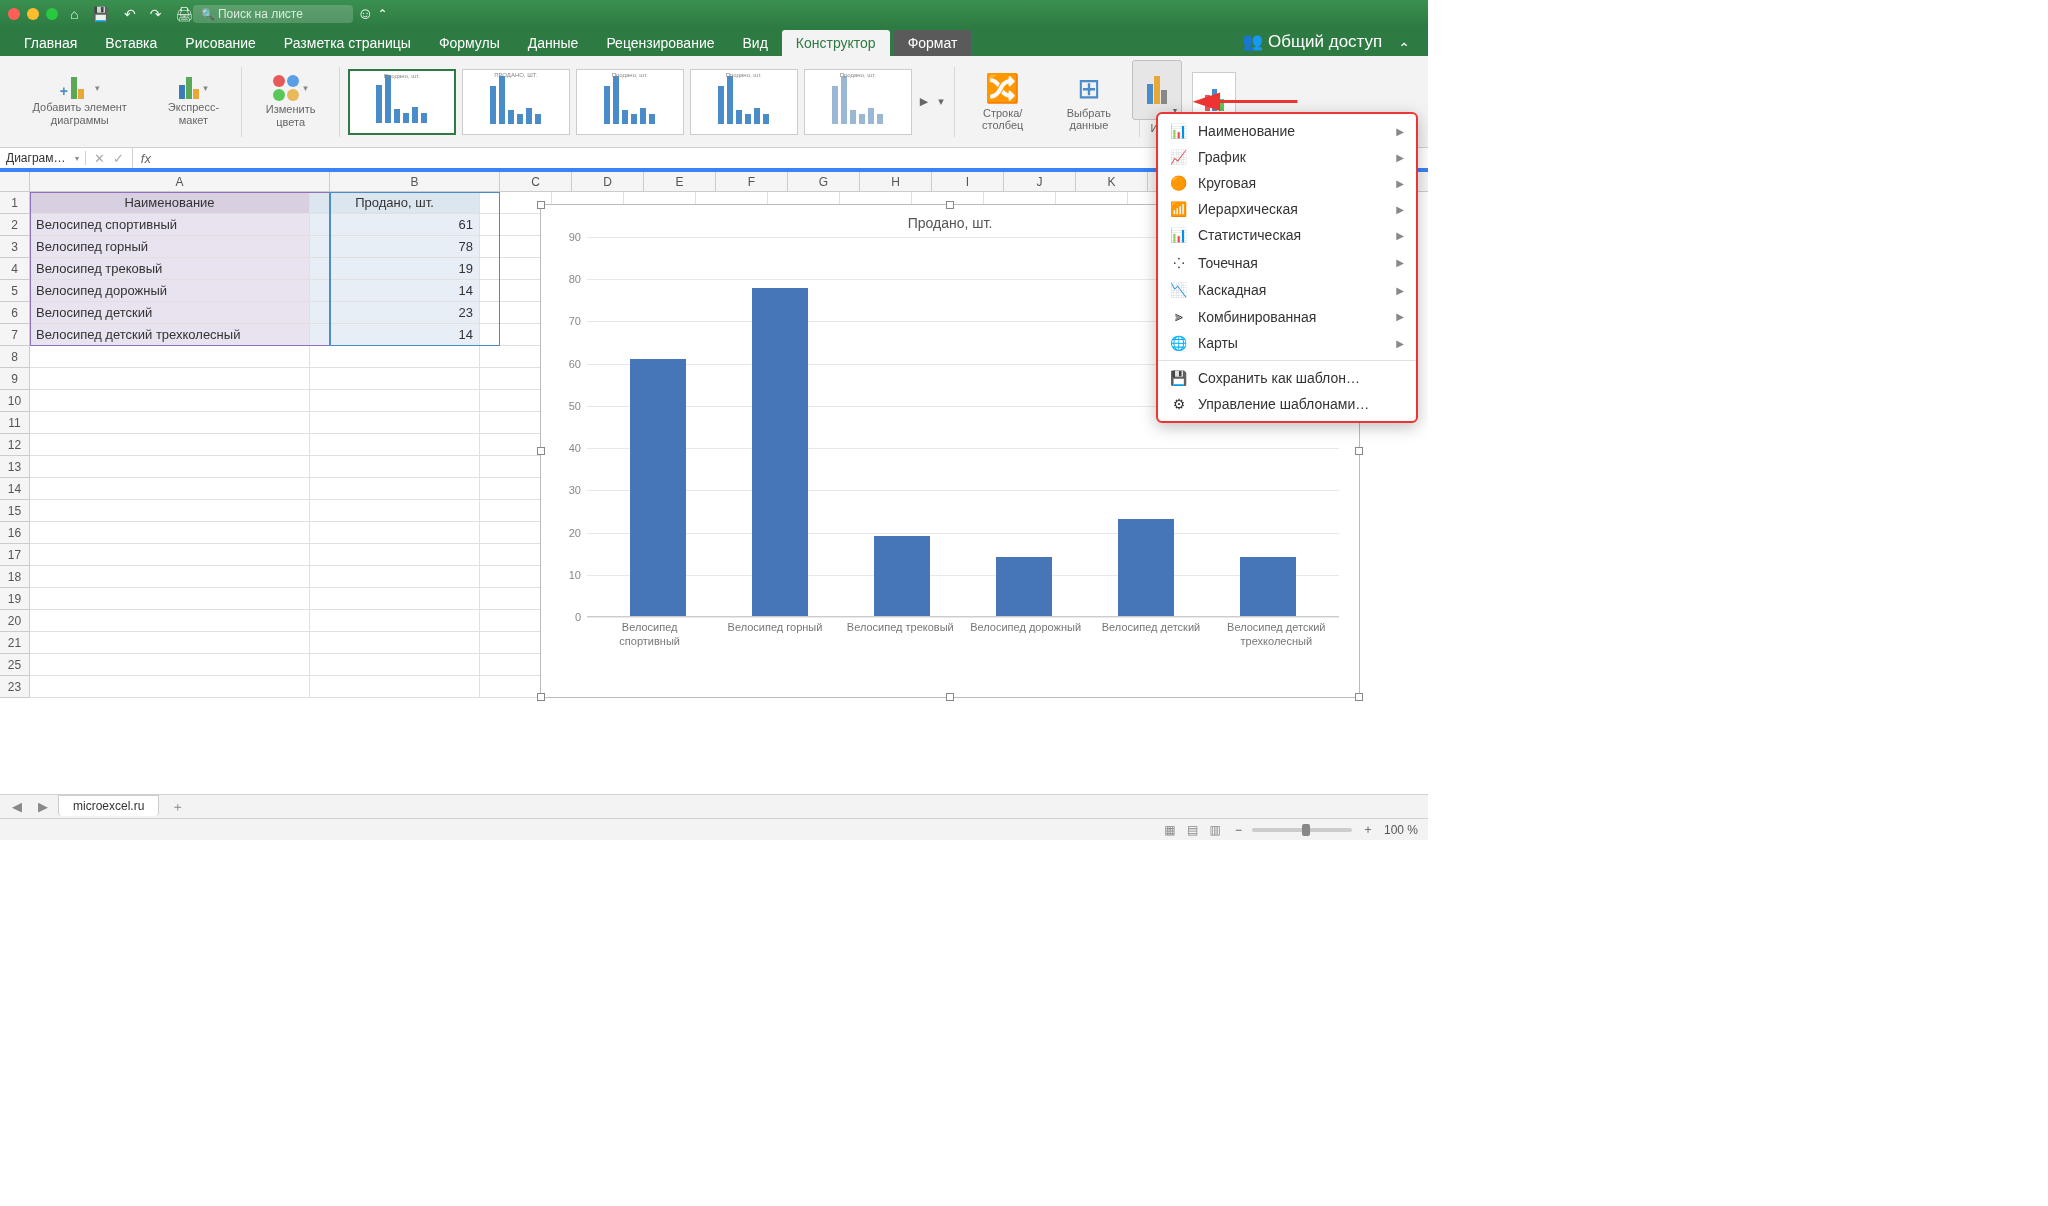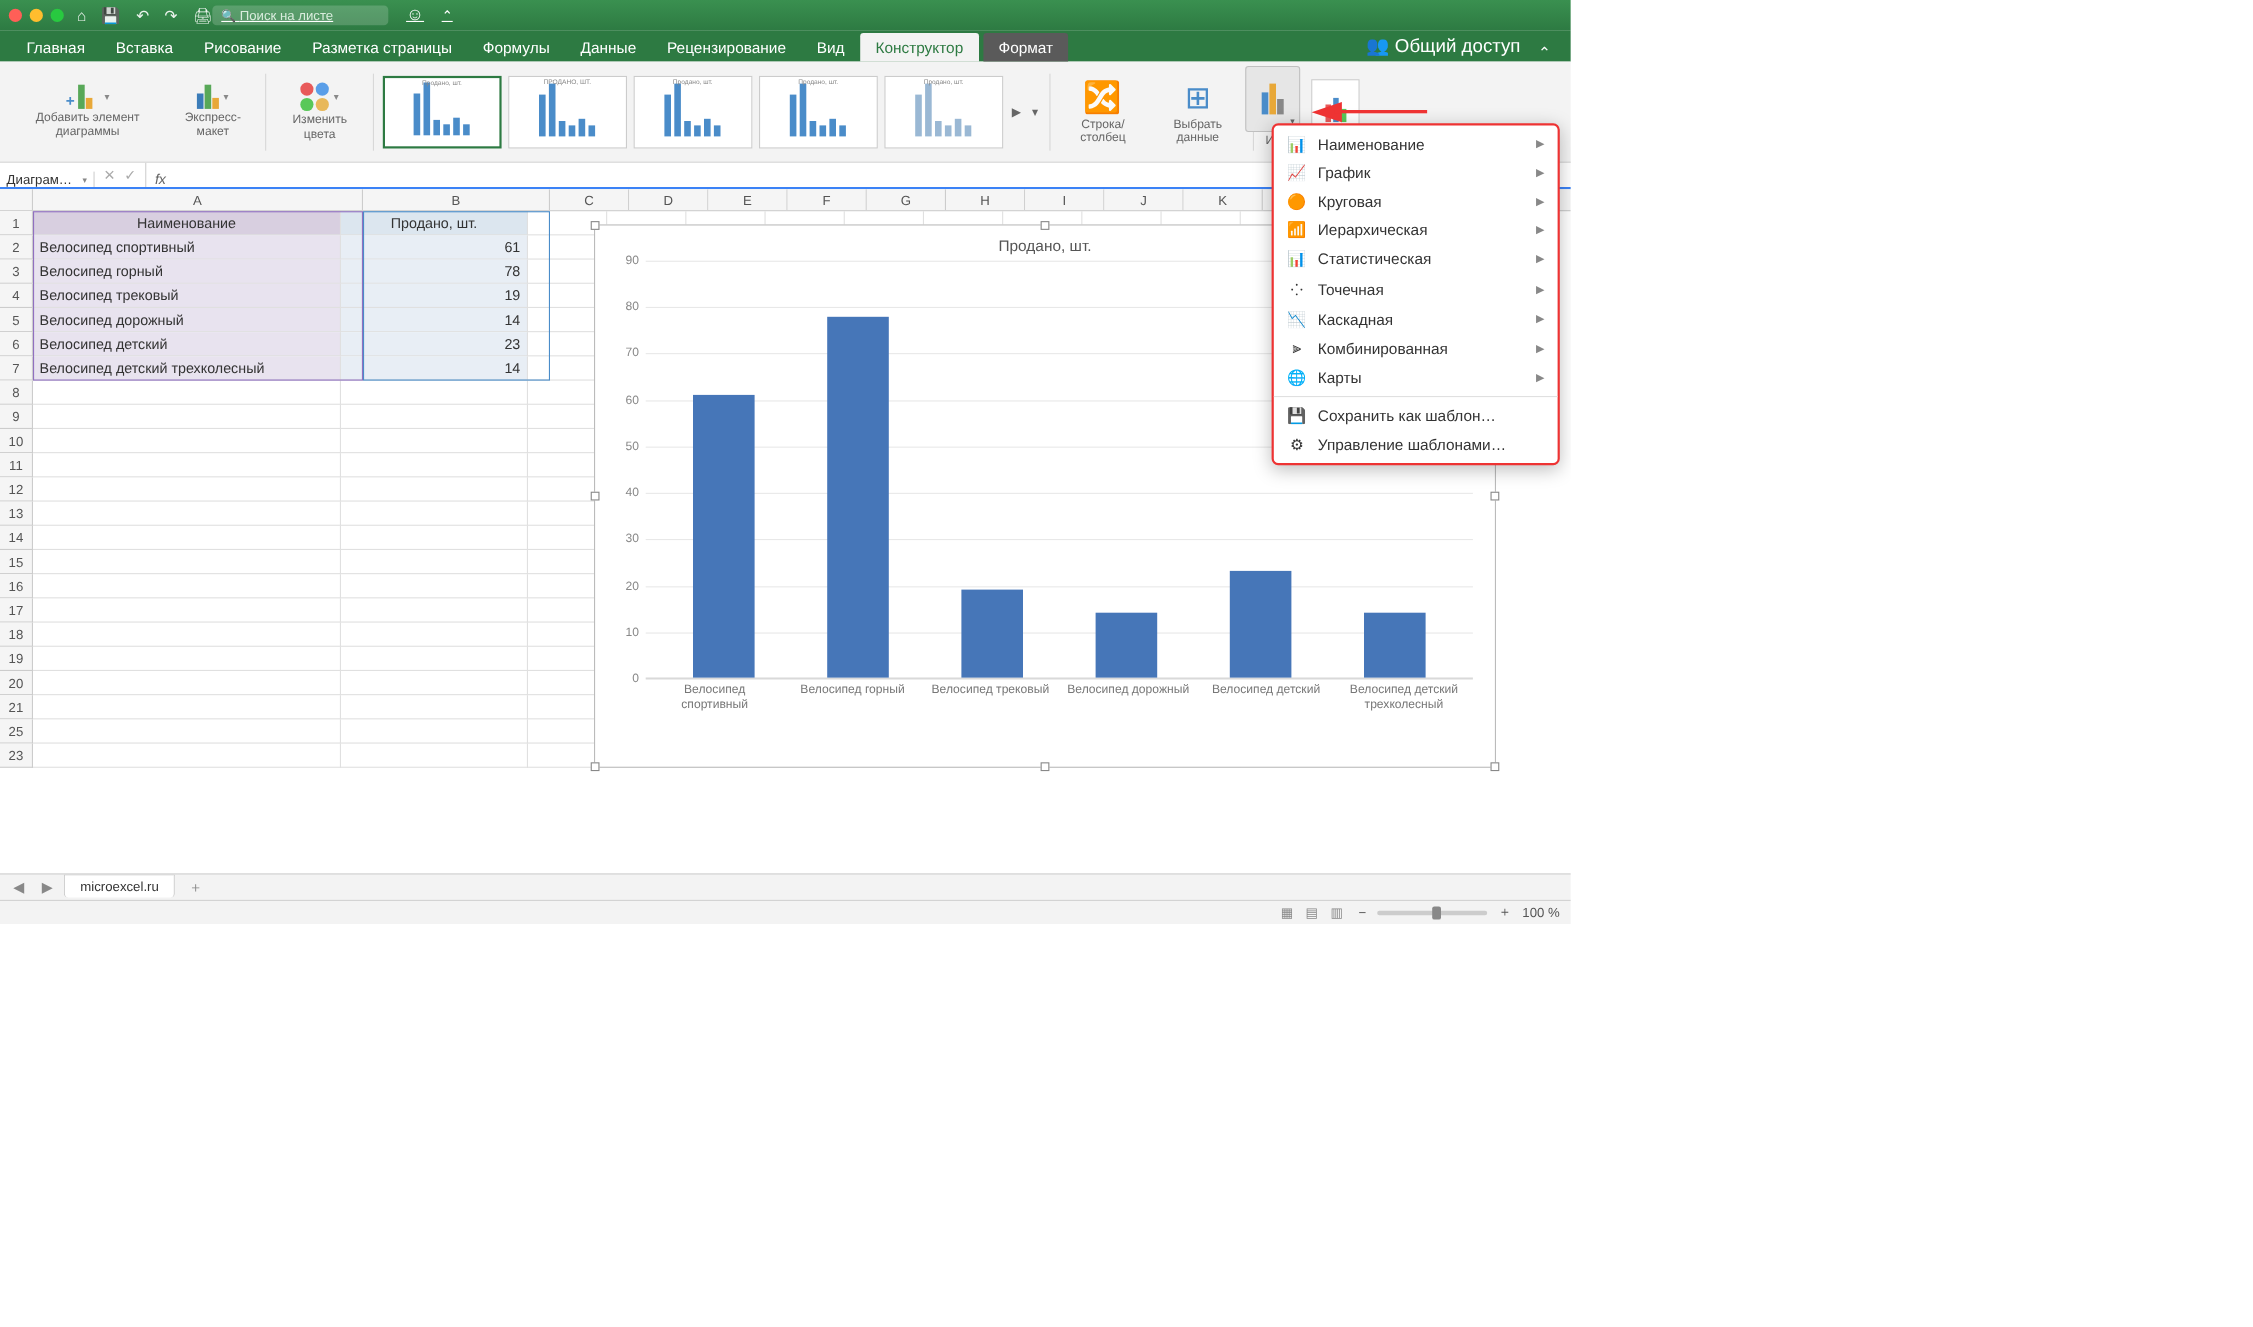--- a/index.html
+++ b/index.html
@@ -7,21 +7,21 @@
 
 
 .titlebar { height: 28px; background: linear-gradient(#3a9050,#2d7a42); display: flex; align-items: center; padding: 0 8px; color: #fff; }
 .traffic { display: flex; gap: 7px; margin-right: 12px; }
 .tl { width: 12px; height: 12px; border-radius: 50%; }
 .tl.r { background: #ff5f57; } .tl.y { background: #ffbd2e; } .tl.g { background: #28c940; }
 .qa-icons { display: flex; gap: 14px; align-items: center; }
 .qa-icons span { opacity: .9; font-size: 14px; cursor: pointer; }
 .tb-title { flex: 1; text-align: center; font-size: 13px; display: flex; align-items: center; justify-content: center; gap: 6px; }
 .tb-title::before { content: "▦"; color: #c9e8d0; }
-.tb-right { display: flex; align-items: center; gap: 16px; text-decoration: underline; }
+.tb-right { display: flex; align-items: center; gap: 4px; }
 .tb-search { background: rgba(255,255,255,.18); border-radius: 4px; padding: 2px 8px; font-size: 12px; color: #d8ecdc; width: 160px; }
 .tb-search::before { content: "🔍 "; font-size: 11px; }
 .smiley { font-size: 16px; }
 
 
 .ribbon-tabs { height: 28px; background: #2d7a42; display: flex; align-items: flex-end; padding: 0 10px; color: #fff; font-size: 14px; }
 .rtab { padding: 5px 14px; cursor: pointer; border-radius: 3px 3px 0 0; }
 .rtab.active { background: #f3f3f3; color: #2d7a42; font-weight: 500; }
 .rtab.format { background: #5a5a5a; border-radius: 3px 3px 0 0; margin-left: 4px; }
 .rtab-spacer { flex: 1; }
@@ -51,21 +51,21 @@
 .style-thumb { width: 108px; height: 66px; background: #fff; border: 1px solid #ccc; display: flex; align-items: flex-end; justify-content: center; gap: 3px; padding: 6px 6px 10px 6px; position: relative; cursor: pointer; }
 .style-thumb:first-child { border: 2px solid #2d7a42; }
 .style-thumb i { display: inline-block; width: 6px; background: #4a8cc9; }
 .style-thumb .tt { position: absolute; top: 2px; left: 0; right: 0; font-size: 6px; color: #888; text-align: center; }
 .gallery-nav { font-size: 11px; color: #666; padding: 2px; cursor: pointer; }
 
 .big-btn { text-align: center; cursor: pointer; }
 .big-btn .bi { font-size: 28px; color: #4a8cc9; }
 
 
-.formula-bar { height: 24px; border-bottom: 2px solid #3b82f6; display: flex; align-items: flex-end; background: #fff; }
+.formula-bar { height: 24px; border-bottom: 4px solid #3b82f6; display: flex; align-items: center; background: #fff; }
 .name-box { width: 86px; border-right: 1px solid #d0d0d0; padding: 0 6px; font-size: 12px; display: flex; align-items: center; justify-content: space-between; }
 .name-box .dd { font-size: 8px; color: #888; }
 .fb-btns { display: flex; gap: 8px; padding: 0 8px; color: #aaa; border-right: 1px solid #d0d0d0; height: 100%; align-items: center; }
 .fx { font-style: italic; color: #666; padding: 0 8px; }
 
 
 .grid-area { position: relative; height: 560px; overflow: hidden; }
 .col-headers { display: flex; height: 20px; background: #f5f5f5; border-bottom: 1px solid #ccc; }
 .corner { width: 30px; border-right: 1px solid #ccc; background: #f5f5f5; }
 .ch { border-right: 1px solid #ccc; text-align: center; font-size: 12px; color: #555; line-height: 20px; background: #f5f5f5; }

